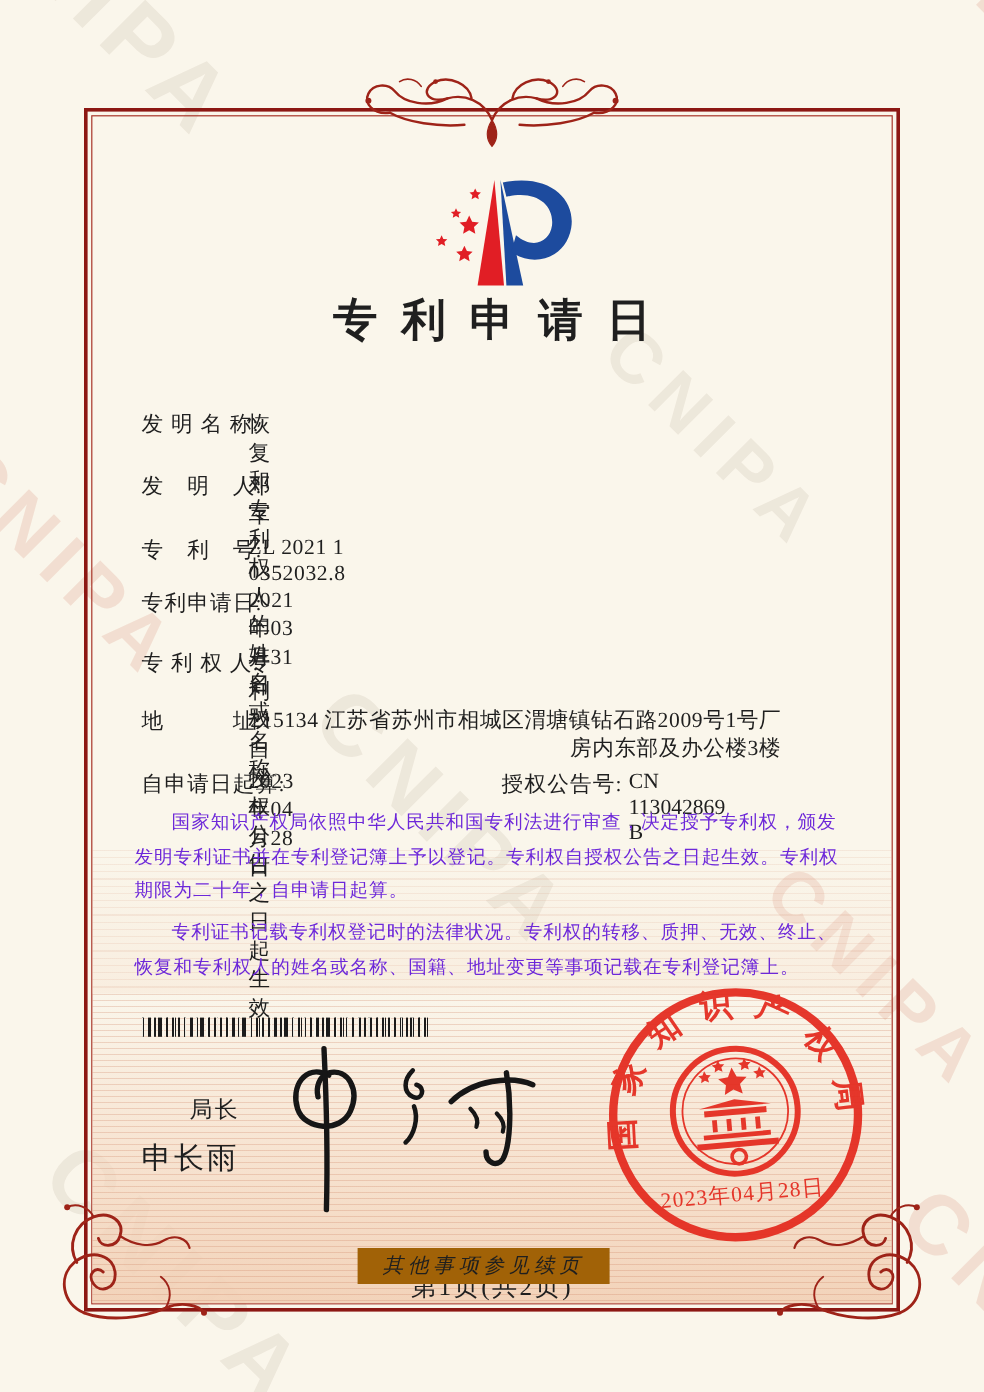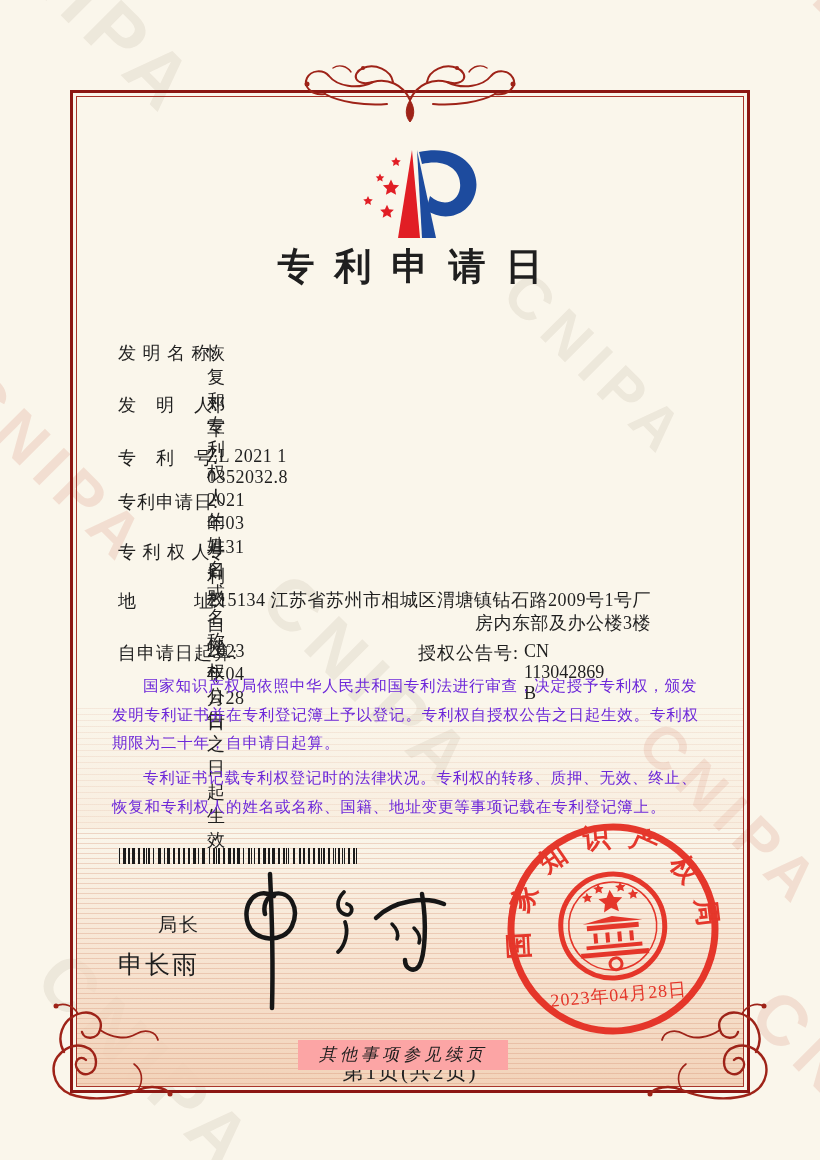--- a/index.html
+++ b/index.html
@@ -74,21 +74,21 @@
   .signer-name{position:absolute;left:118px;top:948px;font-size:25px;letter-spacing:2px;
     font-family:"Liberation Sans","DejaVu Sans",sans-serif;}
   .signature{position:absolute;left:228px;top:866px;}
 
   
   .seal{position:absolute;left:500px;top:816px;transform:rotate(-5deg);}
 
   
   .page-info{position:absolute;left:0;top:1058px;width:820px;text-align:center;
              font-size:21px;letter-spacing:2px;}
-  .cont-note{position:absolute;left:298px;top:1040px;width:210px;height:30px;background:#fca5a5;
+  .cont-note{position:absolute;left:298px;top:1040px;width:210px;height:30px;background:#a16207;
              text-align:center;font-size:17px;letter-spacing:4px;font-style:italic;line-height:30px;}
 </style>
 </head>
 <body>
 
 <div class="page">
 
   <div class="wm gray wm1">CNIPA</div>
   <div class="wm pink wm2">CNIPA</div>
   <div class="wm gray wm3">CNIPA</div>

